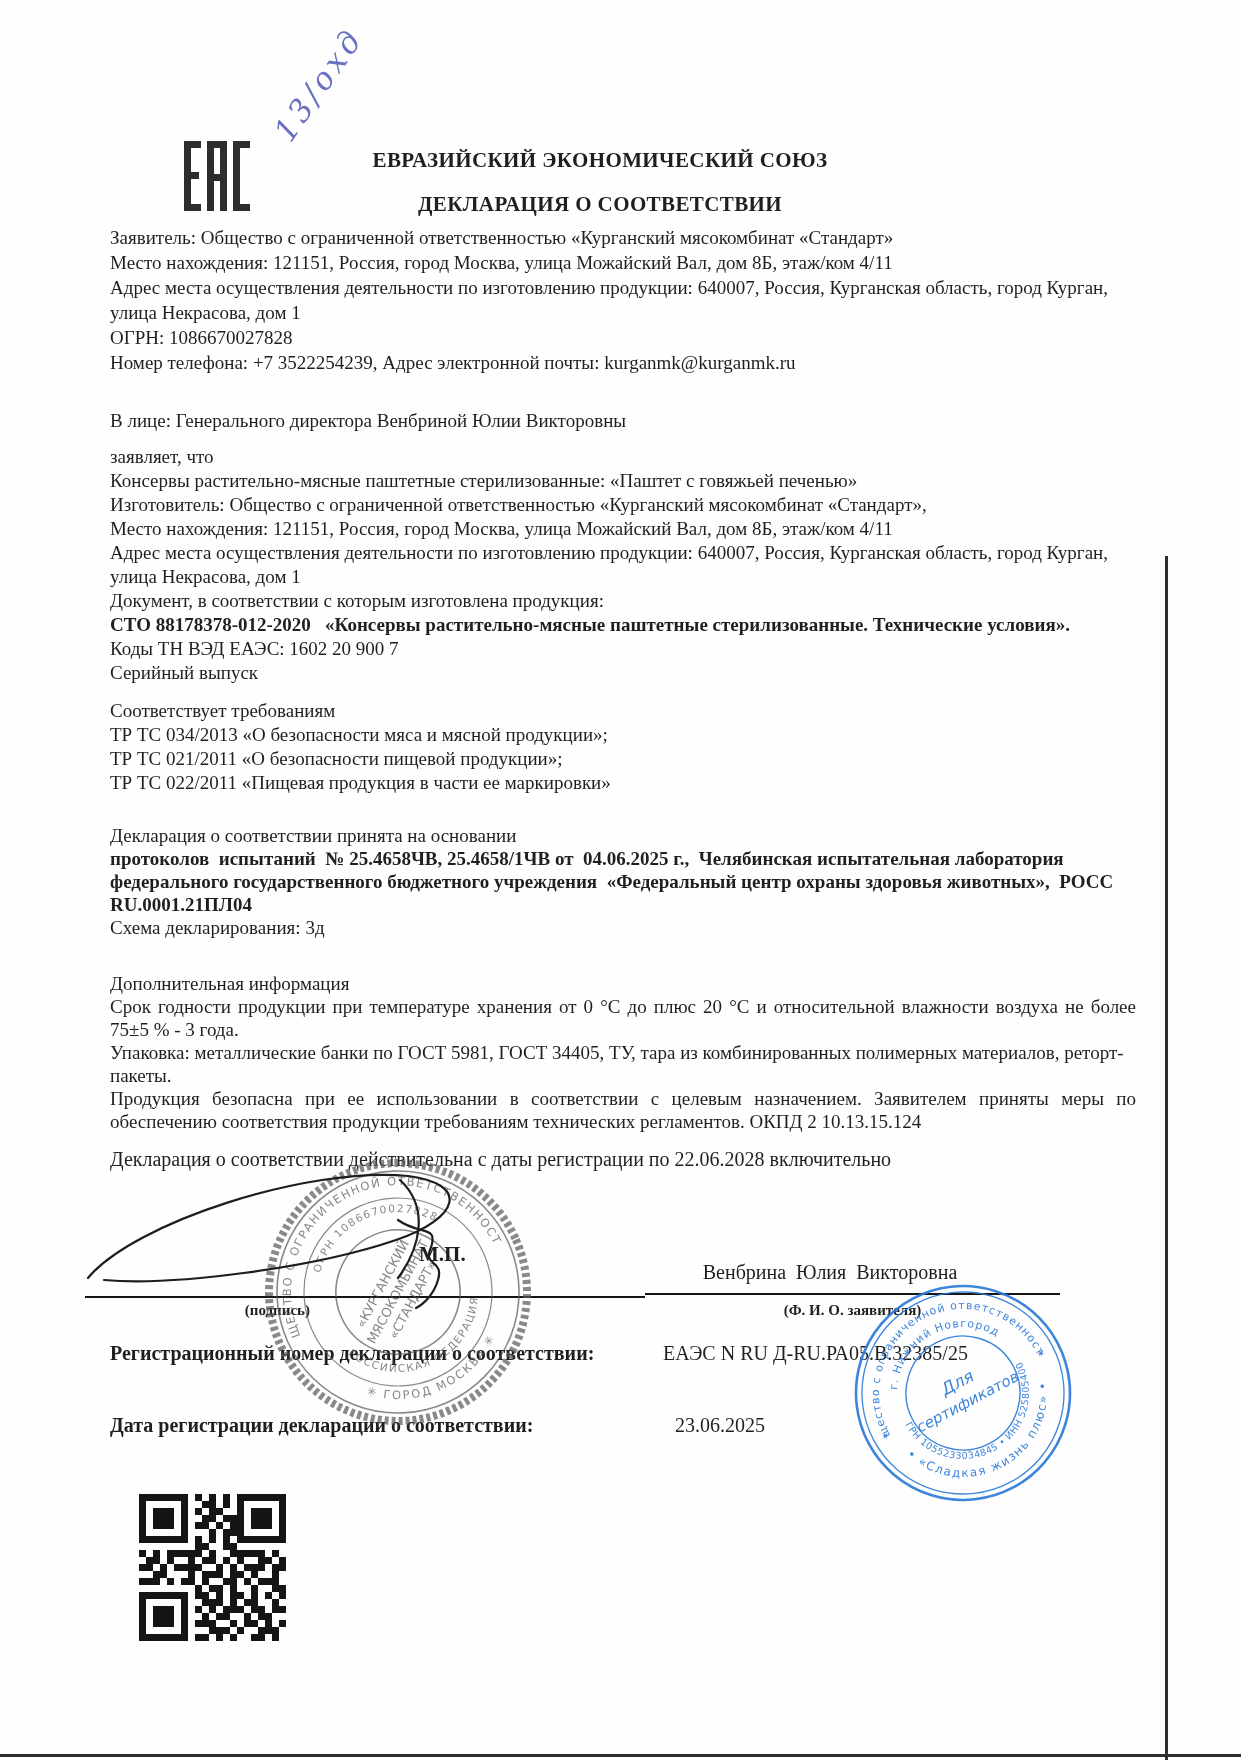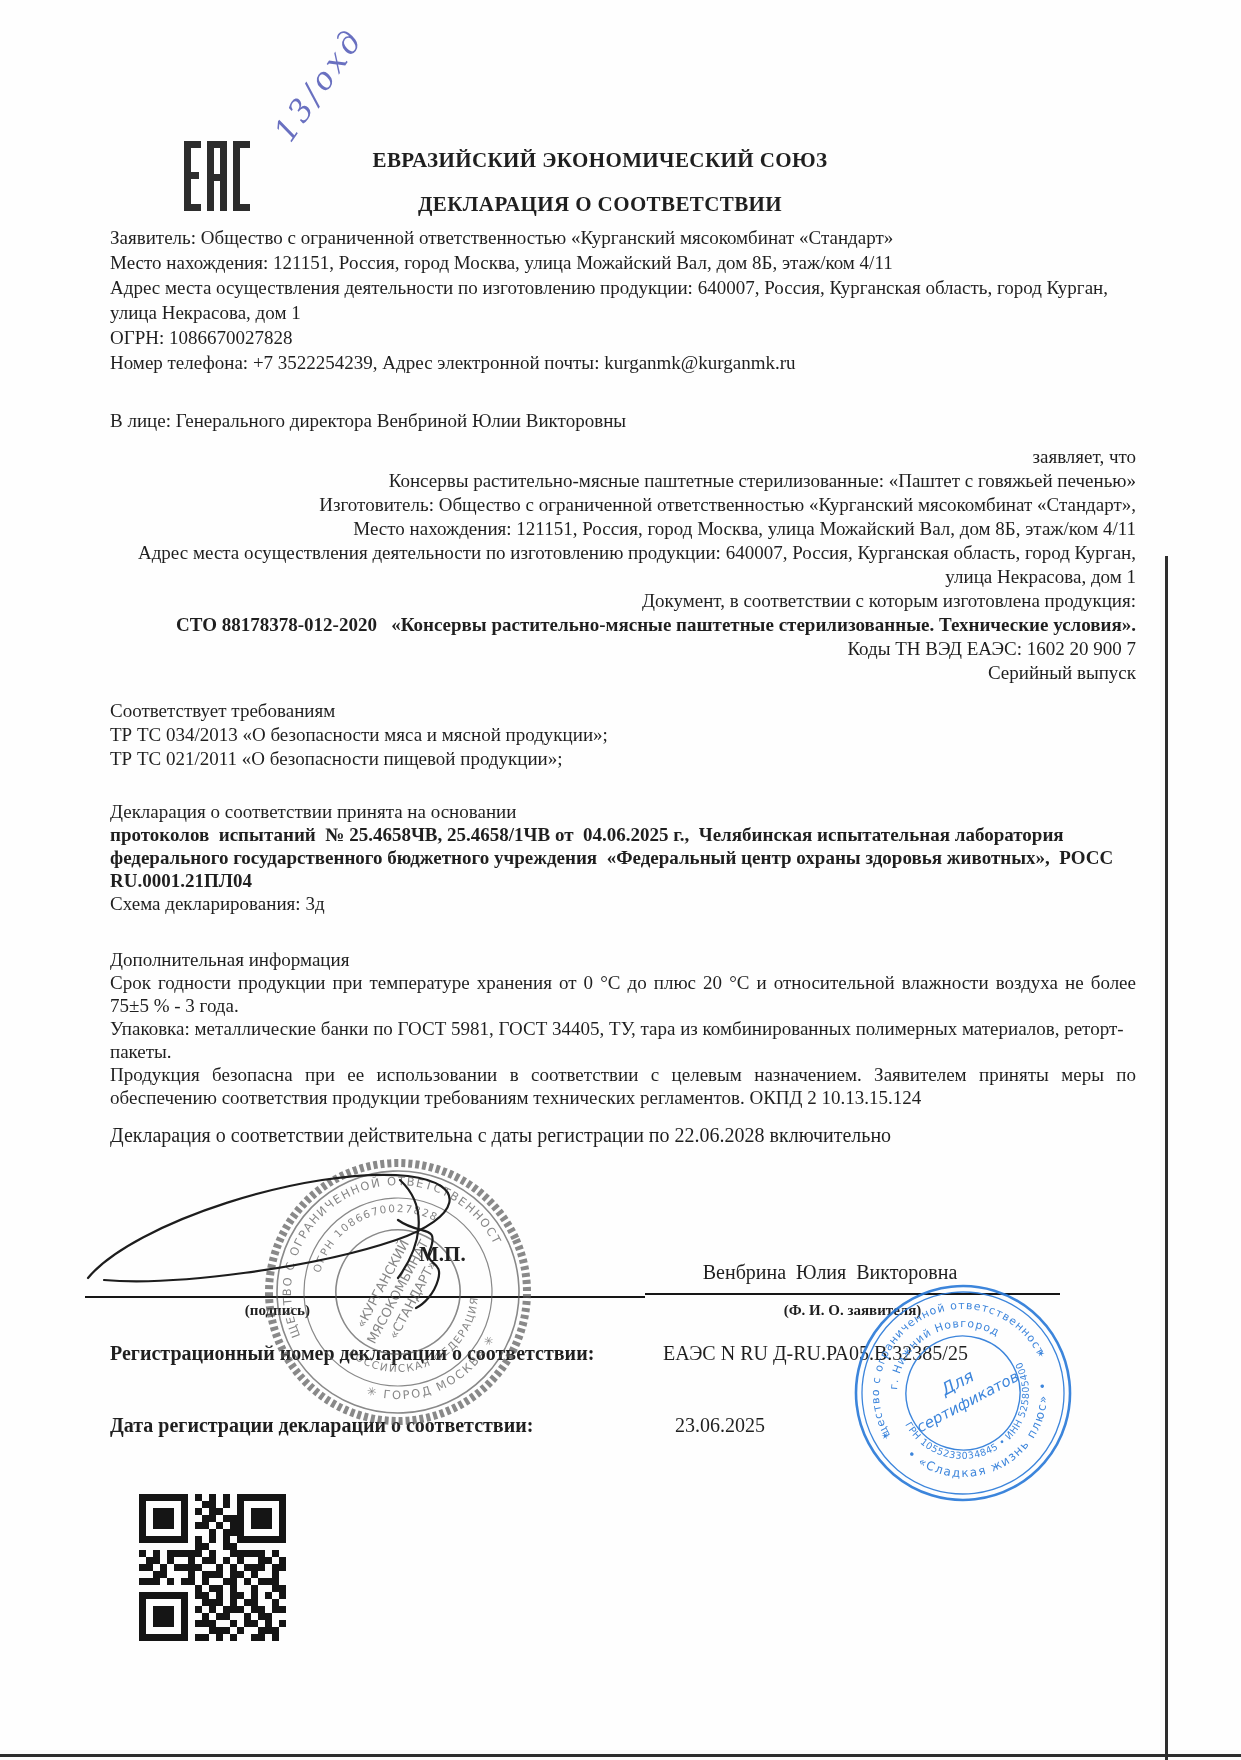--- a/index.html
+++ b/index.html
@@ -7,21 +7,21 @@
     position:relative;width:1241px;height:1760px;background:#fefefe;
     font-family:"Liberation Serif", serif;color:#1f1f1f;overflow:hidden;
     margin:0 auto;
   }
   .hdr{position:absolute;left:60px;top:148px;width:1080px;text-align:center;}
   .hdr .t1{font-size:21px;font-weight:bold;letter-spacing:.4px;}
   .hdr .t2{font-size:21px;font-weight:bold;letter-spacing:.4px;margin-top:19px;}
   .content{position:absolute;left:110px;top:225px;width:1026px;font-size:19px;line-height:25px;}
   .content b{font-weight:normal;}
   .blk{margin:0;}
-  .declares{line-height:24px;text-align:right;}
+  .declares{line-height:24px;}
   .compliance{line-height:24px;}
   .basis{line-height:23px;}
   .addinfo{line-height:23px;}
   .just{text-align:justify;}
   .pre{white-space:pre-wrap;font-weight:bold;}
   .mt1{margin-top:33px;} .mt2{margin-top:12px;} .mt3{margin-top:14px;}
   .mt4{margin-top:29px;} .mt5{margin-top:33px;} .mt6{margin-top:14px;}
   .validity{font-size:20px;}
   
   .eac{position:absolute;left:184px;top:141px;}
@@ -102,20 +102,21 @@
       <b>Документ, в соответствии с которым изготовлена продукция:</b><br>
       <span class="pre">СТО 88178378-012-2020   «Консервы растительно-мясные паштетные стерилизованные. Технические условия».</span><br>
       <span>Коды ТН ВЭД ЕАЭС: 1602 20 900 7</span><br>
       <span>Серийный выпуск</span>
     </p>
 
     <p class="blk compliance mt3">
       <b>Соответствует требованиям</b><br>
       <span>ТР ТС 034/2013 «О безопасности мяса и мясной продукции»;</span><br>
       <span>ТР ТС 021/2011 «О безопасности пищевой продукции»;</span><br>
+      <span>ТР ТС 022/2011 «Пищевая продукция в части ее маркировки»</span>
     </p>
 
     <p class="blk basis mt4">
       <b>Декларация о соответствии принята на основании</b><br>
       <span class="pre">протоколов  испытаний  № 25.4658ЧВ, 25.4658/1ЧВ от  04.06.2025 г.,  Челябинская испытательная лаборатория федерального государственного бюджетного учреждения  «Федеральный центр охраны здоровья животных»,  РОСС RU.0001.21ПЛ04</span><br>
       <span>Схема декларирования: 3д</span>
     </p>
 
     <p class="blk addinfo mt5">
       <b>Дополнительная информация</b><br>

